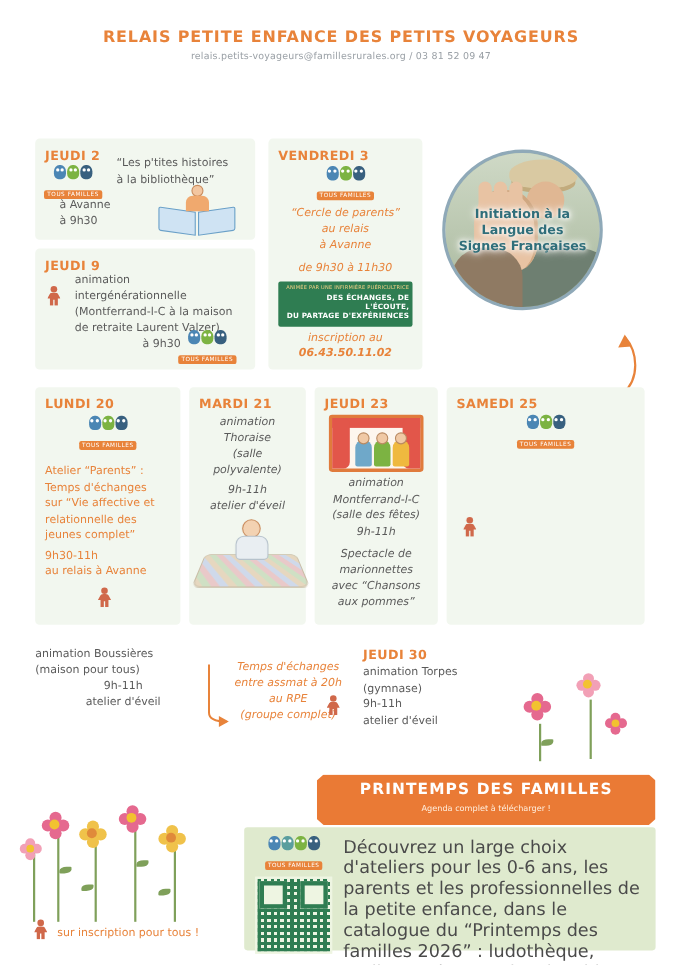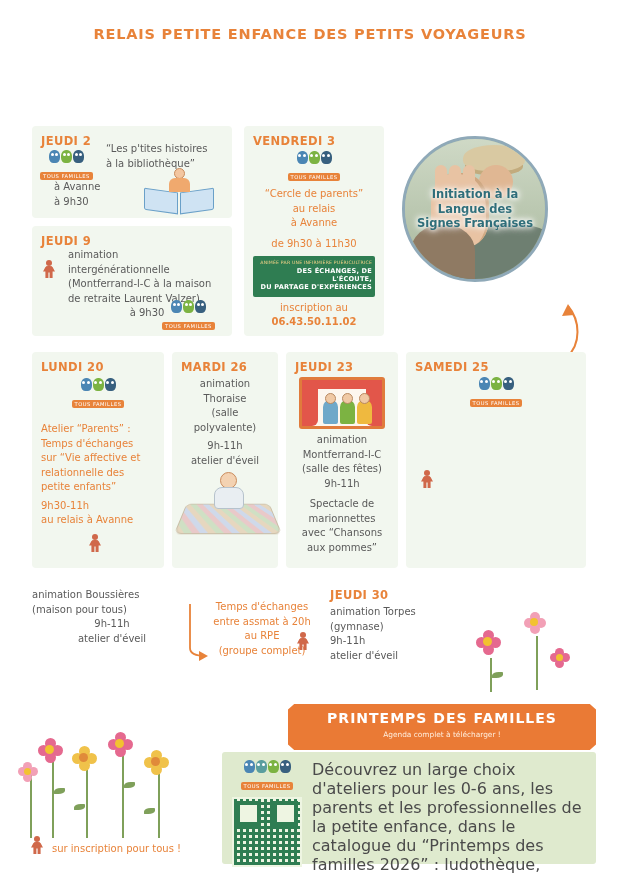--- a/index.html
+++ b/index.html
@@ -51,21 +51,21 @@
     border-radius:4px;
     padding:8px 9px 10px 9px;
     position:relative;
   }
   .daylabel {
     color:#e8833a; font-weight:bold; font-size:11.5px; letter-spacing:.4px;
     margin-bottom:3px;
   }
   .txt { font-size:10px; line-height:1.45; color:#5a5a5a; }
   .txt.or { color:#e8833a; }
-  .txt.c { text-align:center; }
+  .txt.c { text-align:center;font-style:italic; }
   .small { font-size:8.3px; }
 
   
   .owls { display:flex; justify-content:center; align-items:flex-end; gap:1px; }
   .owl { width:11px; height:13px; border-radius:45% 45% 40% 40%; position:relative; }
   .owl::before, .owl::after {
     content:""; position:absolute; top:2.5px; width:3.2px; height:3.2px;
     background:#fff; border-radius:50%;
   }
   .owl::before { left:1.6px; } .owl::after { right:1.6px; }
@@ -223,20 +223,21 @@
   
   .abs { position:absolute; }
 </style>
 </head>
 <body>
 
 <div class="page">
 
   <div class="header">
     <div class="org-title">RELAIS PETITE ENFANCE DES PETITS VOYAGEURS</div>
+    <div class="org-contact">relais.petits-voyageurs@famillesrurales.org / 03 81 52 09 47</div>
   </div>
 
 
   <div class="card abs" style="left:32px; top:126px; width:200px; height:92px;">
     <div class="daylabel">JEUDI 2</div>
     <div class="logo-wrap abs" style="left:8px; top:24px;">
       <div class="owls">
         <div class="owl blue"></div>
         <div class="owl green"></div>
         <div class="owl dark"></div>
@@ -337,32 +338,32 @@
         <div class="owl green"></div>
         <div class="owl dark"></div>
       </div>
       <div class="logo-badge">TOUS FAMILLES</div>
     </div>
     <div style="margin-top:12px;">
       <div class="txt or">Atelier “Parents” :</div>
       <div class="txt or">Temps d'échanges</div>
       <div class="txt or">sur “Vie affective et</div>
       <div class="txt or">relationnelle des</div>
-      <div class="txt or">petite enfants”</div>
+      <div class="txt or">jeunes complet”</div>
       <div class="txt or" style="margin-top:4px;">9h30-11h</div>
       <div class="txt or">au relais à Avanne</div>
     </div>
     <div class="abs person" style="left:56px; top:182px;">
       <div class="head"></div>
       <div class="body"></div>
     </div>
   </div>
 
   <div class="card abs" style="left:172px; top:352px; width:106px; height:216px;">
-    <div class="daylabel">MARDI 26</div>
+    <div class="daylabel">MARDI 21</div>
     <div class="txt c">animation</div>
     <div class="txt c">Thoraise</div>
     <div class="txt c">(salle</div>
     <div class="txt c">polyvalente)</div>
     <div class="txt c" style="margin-top:4px;">9h-11h</div>
     <div class="txt c">atelier d'éveil</div>
     <div class="mat">
       <div class="rug"></div>
       <div class="kid2">
         <div class="h"></div>

